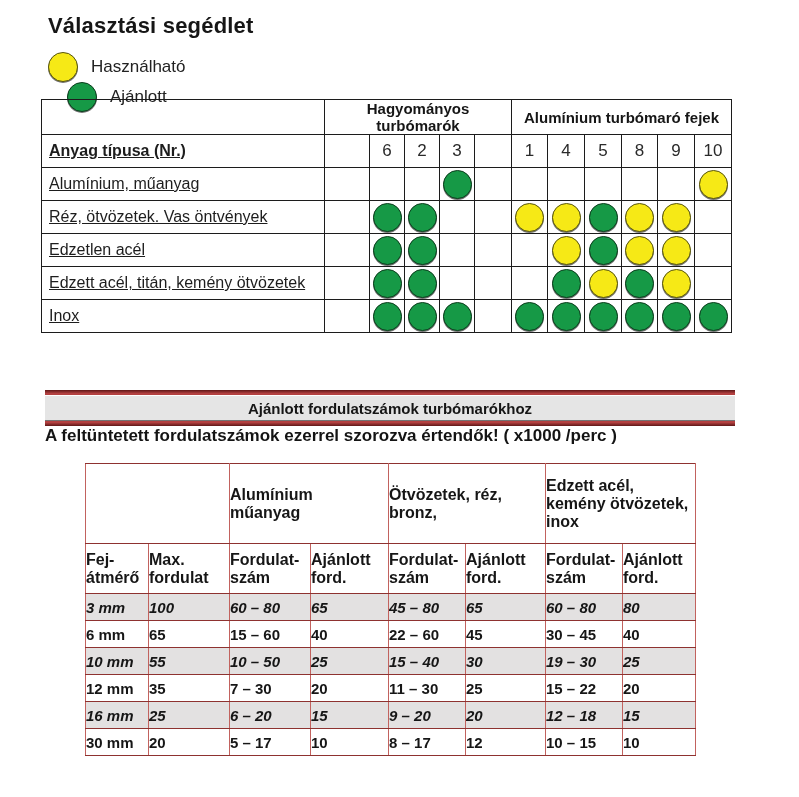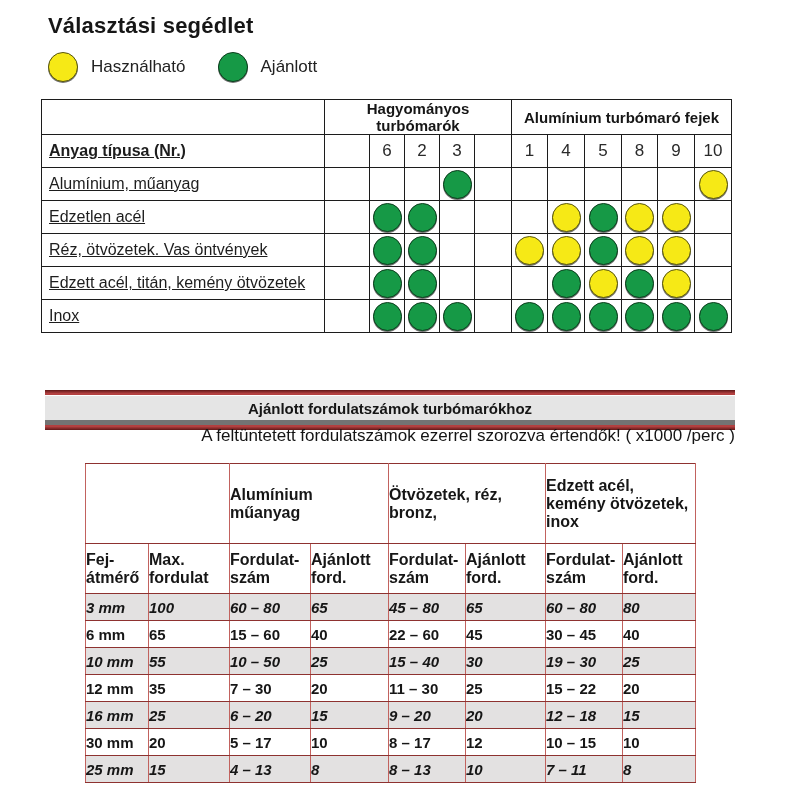--- a/index.html
+++ b/index.html
@@ -7,21 +7,21 @@
     width:799px; height:797px; background:#ffffff; position:relative;
     font-family:"Liberation Sans", sans-serif; color:#111;
     -webkit-font-smoothing:antialiased;
   }
 
   .page-title {
     position:absolute; left:48px; top:13px;
     font-size:22px; font-weight:bold; color:#161616; letter-spacing:0.2px;
   }
 
-  .legend { position:absolute; left:48px; top:52px; display:flex; align-items:center; }
+  .legend { position:absolute; left:48px; top:52px; display:flex; align-items:center;flex-direction:column; }
   .legend-item { display:flex; align-items:center; margin-right:32px; }
   .legend-item .dot { width:30px; height:30px; margin-right:13px; }
   .legend-label { font-size:17px; color:#222; }
 
   
   .dot { display:none; width:29px; height:29px; border-radius:50%; box-sizing:border-box; vertical-align:middle; }
   .dot[data-dot="green"]  { display:inline-block; background:#169946; border:1.5px solid #0c3d1d; box-shadow:0 1px 0 rgba(0,0,0,.55); }
   .dot[data-dot="yellow"] { display:inline-block; background:#f6e916; border:1.5px solid #565410; box-shadow:0 1px 0 rgba(0,0,0,.55); }
 
   
@@ -34,27 +34,27 @@
   .matrix .row-label { text-align:left; padding-left:7px; font-size:16px; color:#1d1d1d;text-decoration:underline; }
   .matrix .row-label.head { font-weight:bold; }
   .matrix .num { font-size:17px; color:#2a2a2a; }
   .mat-cell { line-height:0; }
 
   
   .banner { position:absolute; left:45px; top:390px; width:690px; }
   .banner-bar-top    { height:5px; background:linear-gradient(180deg,#5e1717 0%,#b24040 70%,#b24040 100%); }
   .banner-bar-bottom { height:5px; background:linear-gradient(0deg,#5e1717 0%,#b24040 70%,#b24040 100%); }
   .banner-band {
-    background:#e5e5e5; border-top:1px solid #fdfdfd; border-bottom:5px solid #737373;
+    background:#e5e5e5; border-top:1px solid #fdfdfd; border-bottom:1px solid #737373;
     height:24px; display:flex; align-items:center; justify-content:center;
     font-weight:bold; font-size:15px; color:#161616;
   }
   .note {
-    position:absolute; left:45px; top:426px; width:690px; text-align:right;
-    font-weight:normal; font-size:17px; color:#141414;
+    position:absolute; left:45px; top:426px; width:690px; text-align:left;
+    font-weight:bold; font-size:17px; color:#141414;
   }
 
   
   .speeds {
     position:absolute; left:85px; top:463px; width:610px;
     border-collapse:collapse; table-layout:fixed; text-align:left;
   }
   .speeds td {
     border-left:1px solid #c2625e; border-right:1px solid #c2625e;
     border-top:1px solid #8e3230; border-bottom:1px solid #8e3230;
@@ -124,41 +124,41 @@
     <td class="mat-cell"><span class="dot" data-dot="green"></span></td>
     <td class="mat-cell"></td>
     <td class="mat-cell"></td>
     <td class="mat-cell"></td>
     <td class="mat-cell"></td>
     <td class="mat-cell"></td>
     <td class="mat-cell"></td>
     <td class="mat-cell"><span class="dot" data-dot="yellow"></span></td>
   </tr>
   <tr>
+    <td class="row-label">Réz, ötvözetek. Vas öntvények</td>
+    <td class="mat-cell"></td>
+    <td class="mat-cell"><span class="dot" data-dot="green"></span></td>
+    <td class="mat-cell"><span class="dot" data-dot="green"></span></td>
+    <td class="mat-cell"></td>
+    <td class="mat-cell"></td>
+    <td class="mat-cell"><span class="dot" data-dot="yellow"></span></td>
+    <td class="mat-cell"><span class="dot" data-dot="yellow"></span></td>
+    <td class="mat-cell"><span class="dot" data-dot="green"></span></td>
+    <td class="mat-cell"><span class="dot" data-dot="yellow"></span></td>
+    <td class="mat-cell"><span class="dot" data-dot="yellow"></span></td>
+    <td class="mat-cell"></td>
+  </tr>
+  <tr>
     <td class="row-label">Edzetlen acél</td>
     <td class="mat-cell"></td>
     <td class="mat-cell"><span class="dot" data-dot="green"></span></td>
     <td class="mat-cell"><span class="dot" data-dot="green"></span></td>
     <td class="mat-cell"></td>
     <td class="mat-cell"></td>
     <td class="mat-cell"></td>
-    <td class="mat-cell"><span class="dot" data-dot="yellow"></span></td>
-    <td class="mat-cell"><span class="dot" data-dot="green"></span></td>
-    <td class="mat-cell"><span class="dot" data-dot="yellow"></span></td>
-    <td class="mat-cell"><span class="dot" data-dot="yellow"></span></td>
-    <td class="mat-cell"></td>
-  </tr>
-  <tr>
-    <td class="row-label">Réz, ötvözetek. Vas öntvények</td>
-    <td class="mat-cell"></td>
-    <td class="mat-cell"><span class="dot" data-dot="green"></span></td>
-    <td class="mat-cell"><span class="dot" data-dot="green"></span></td>
-    <td class="mat-cell"></td>
-    <td class="mat-cell"></td>
-    <td class="mat-cell"><span class="dot" data-dot="yellow"></span></td>
     <td class="mat-cell"><span class="dot" data-dot="yellow"></span></td>
     <td class="mat-cell"><span class="dot" data-dot="green"></span></td>
     <td class="mat-cell"><span class="dot" data-dot="yellow"></span></td>
     <td class="mat-cell"><span class="dot" data-dot="yellow"></span></td>
     <td class="mat-cell"></td>
   </tr>
   <tr>
     <td class="row-label">Edzett acél, titán, kemény ötvözetek</td>
     <td class="mat-cell"></td>
     <td class="mat-cell"><span class="dot" data-dot="green"></span></td>
@@ -290,24 +290,14 @@
   <tr class="drow">
     <td>30 mm</td>
     <td>20</td>
     <td>5 – 17</td>
     <td>10</td>
     <td>8 – 17</td>
     <td>12</td>
     <td>10 – 15</td>
     <td>10</td>
   </tr>
-  <tr class="drow shaded">
-    <td>25 mm</td>
-    <td>15</td>
-    <td>4 – 13</td>
-    <td>8</td>
-    <td>8 – 13</td>
-    <td>10</td>
-    <td>7 – 11</td>
-    <td>8</td>
-  </tr>
 </tbody>
   </table>
 
 </body></html>

